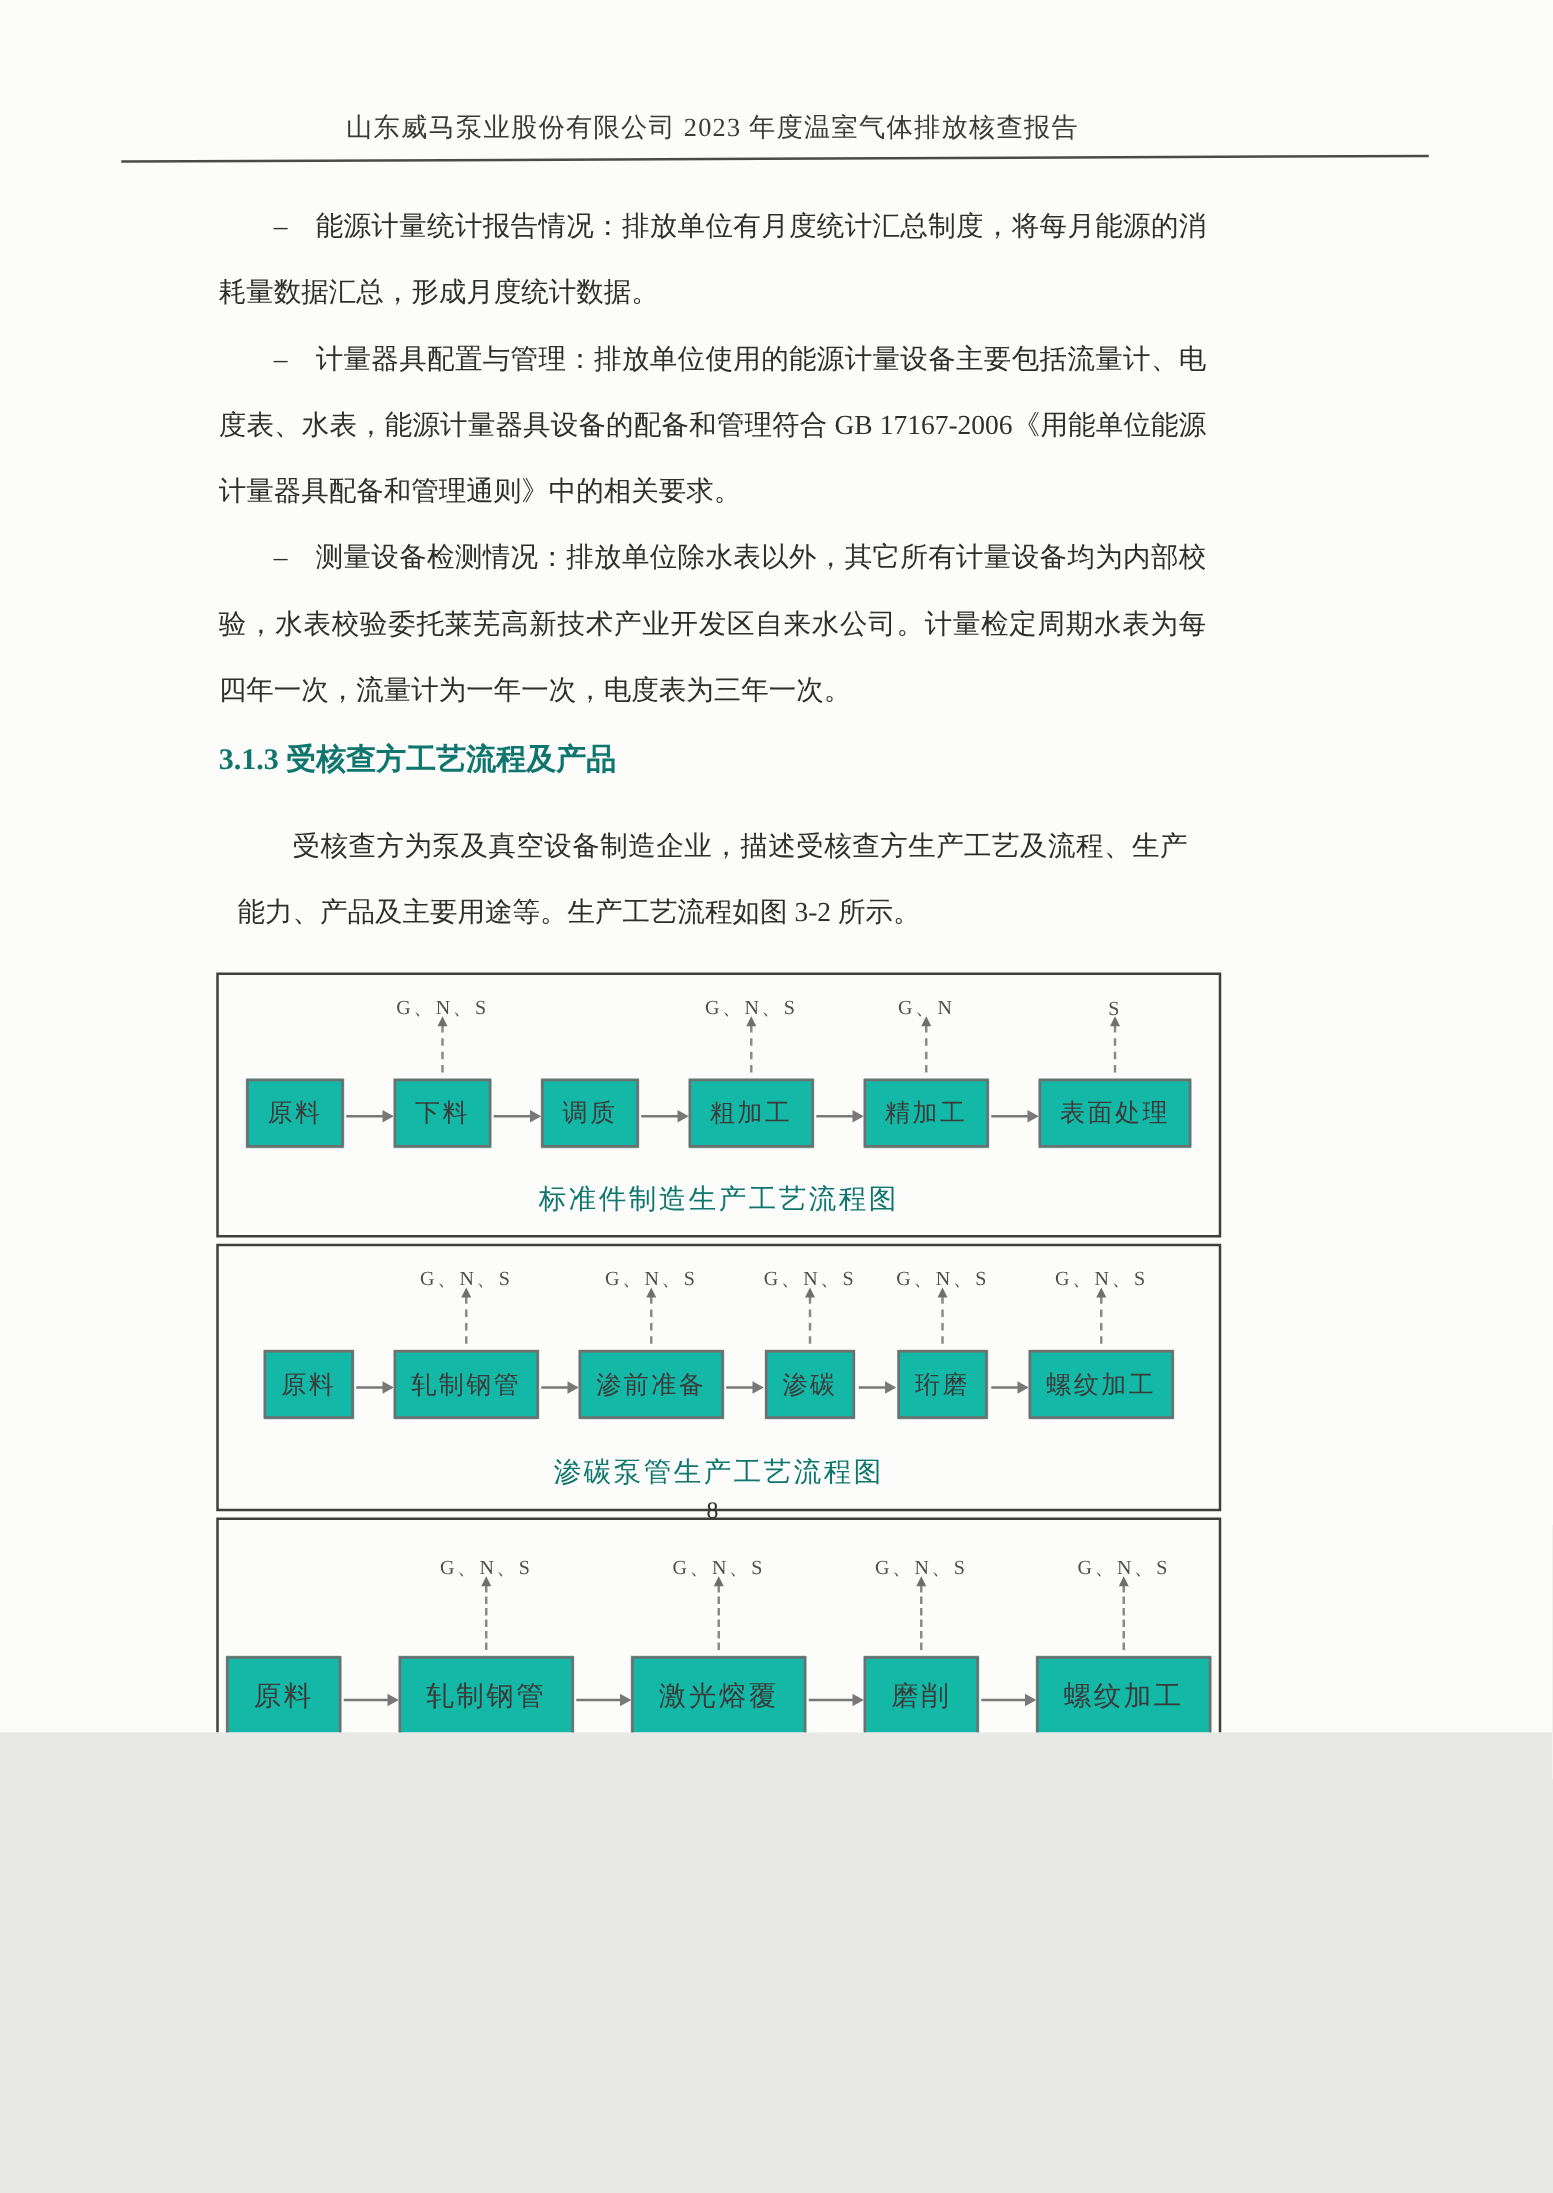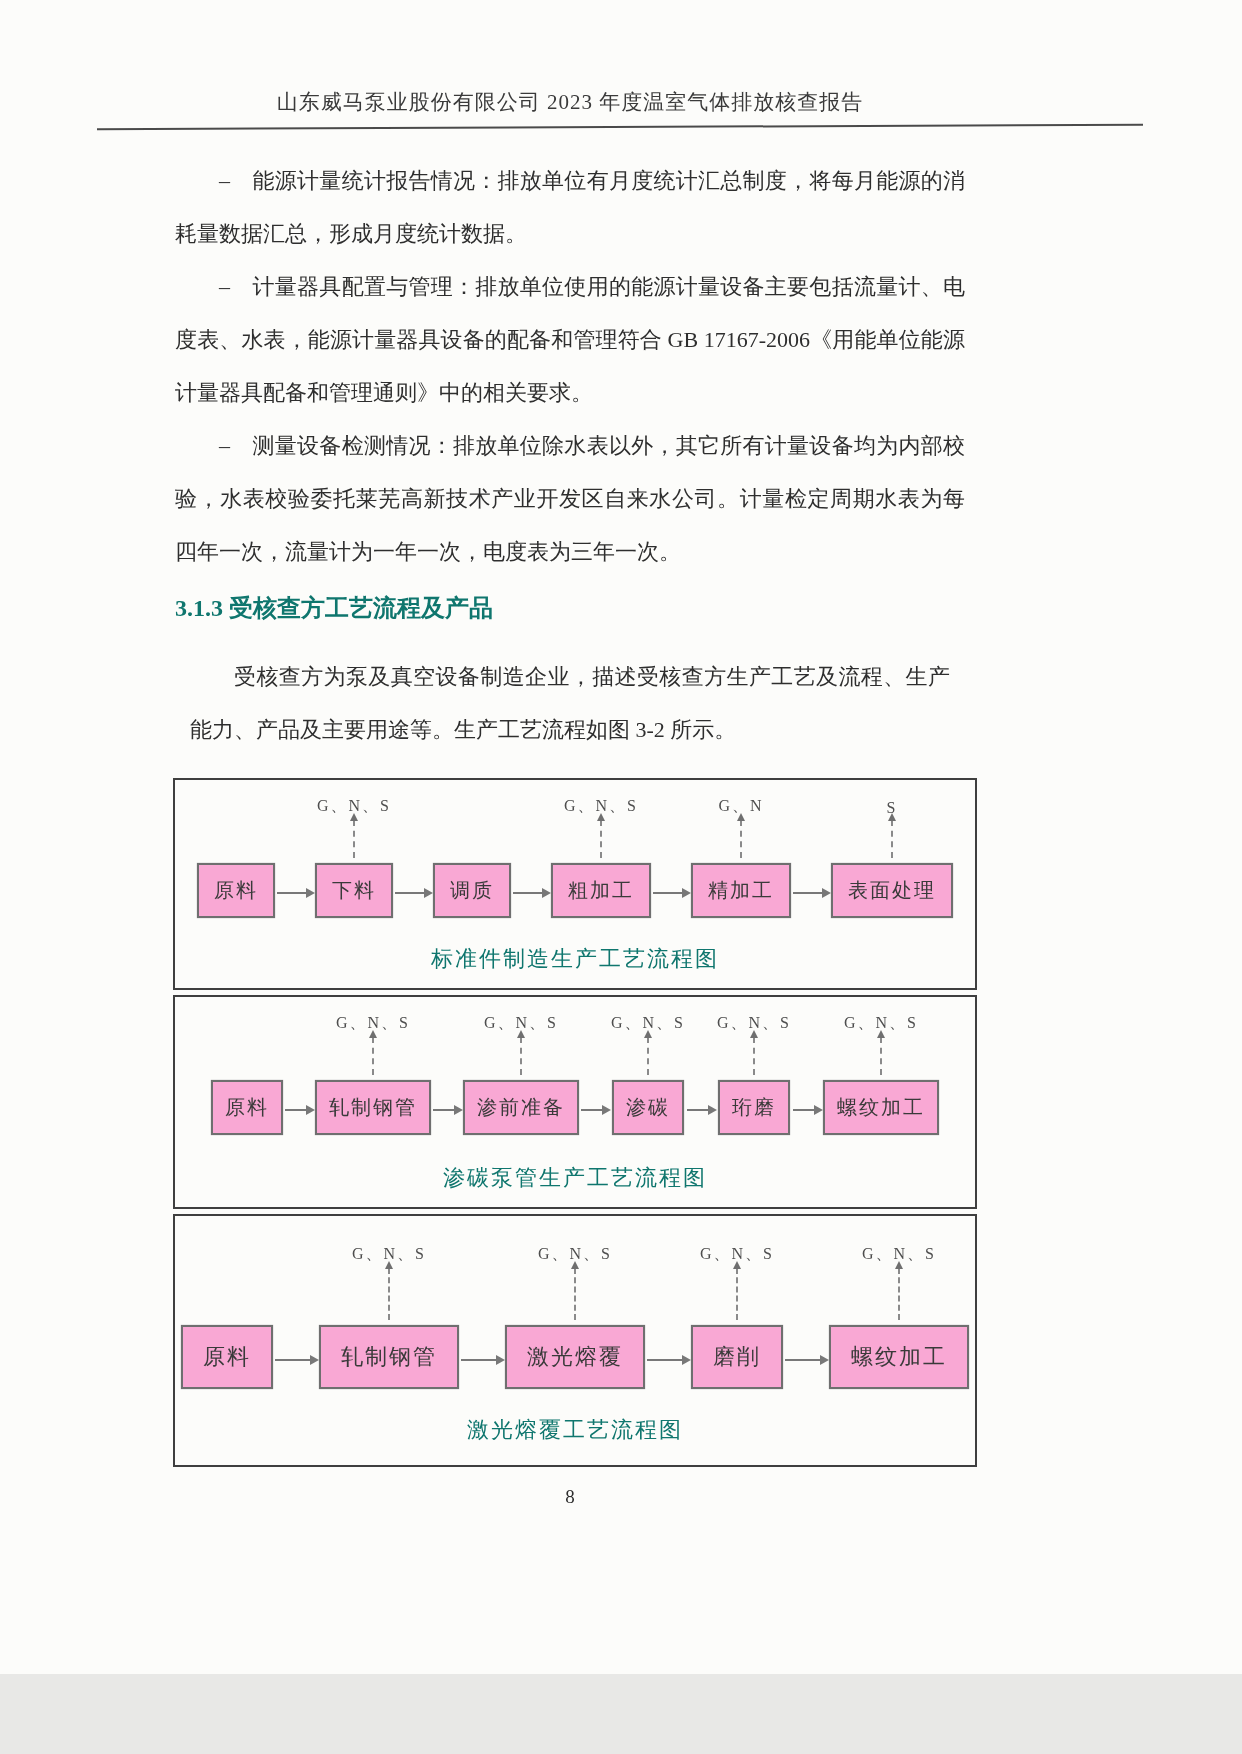--- a/index.html
+++ b/index.html
@@ -1,18 +1,18 @@
 <!DOCTYPE html>
 <html><head>
 <meta charset="utf-8">
 <style>
   html,body{margin:0;padding:0;background:#e8e8e6;}
   .page{
     position:relative;
-    width:1242px;height:1674px;
+    width:1242px;height:1386px;
     margin:0 auto;
     background:#fcfcfa;
     font-family:"Liberation Serif","DejaVu Serif",serif;
     color:#2e2e2e;
     box-sizing:border-box;
     padding:88px 277px 0 175px;
     overflow:hidden;
   }
   
   .doc-header{
@@ -80,21 +80,21 @@
   .v-arrow::before{
     content:'';
     position:absolute;
     top:-7px;left:-5px;
     border-bottom:8px solid #6f6f6f;
     border-left:4px solid transparent;
     border-right:4px solid transparent;
   }
   .fc-box{
     border:2px solid #6f6f6f;
-    background:#f9a8d4;
+    background:#14b8a6;
     color:#3a3a3a;
     font-size:20px;
     letter-spacing:2px;
     padding:12px 15px;
     white-space:nowrap;
     box-shadow:0 0 1px #999;
   }
   .h-arrow{
     width:36px;height:2px;
     background:#787878;

